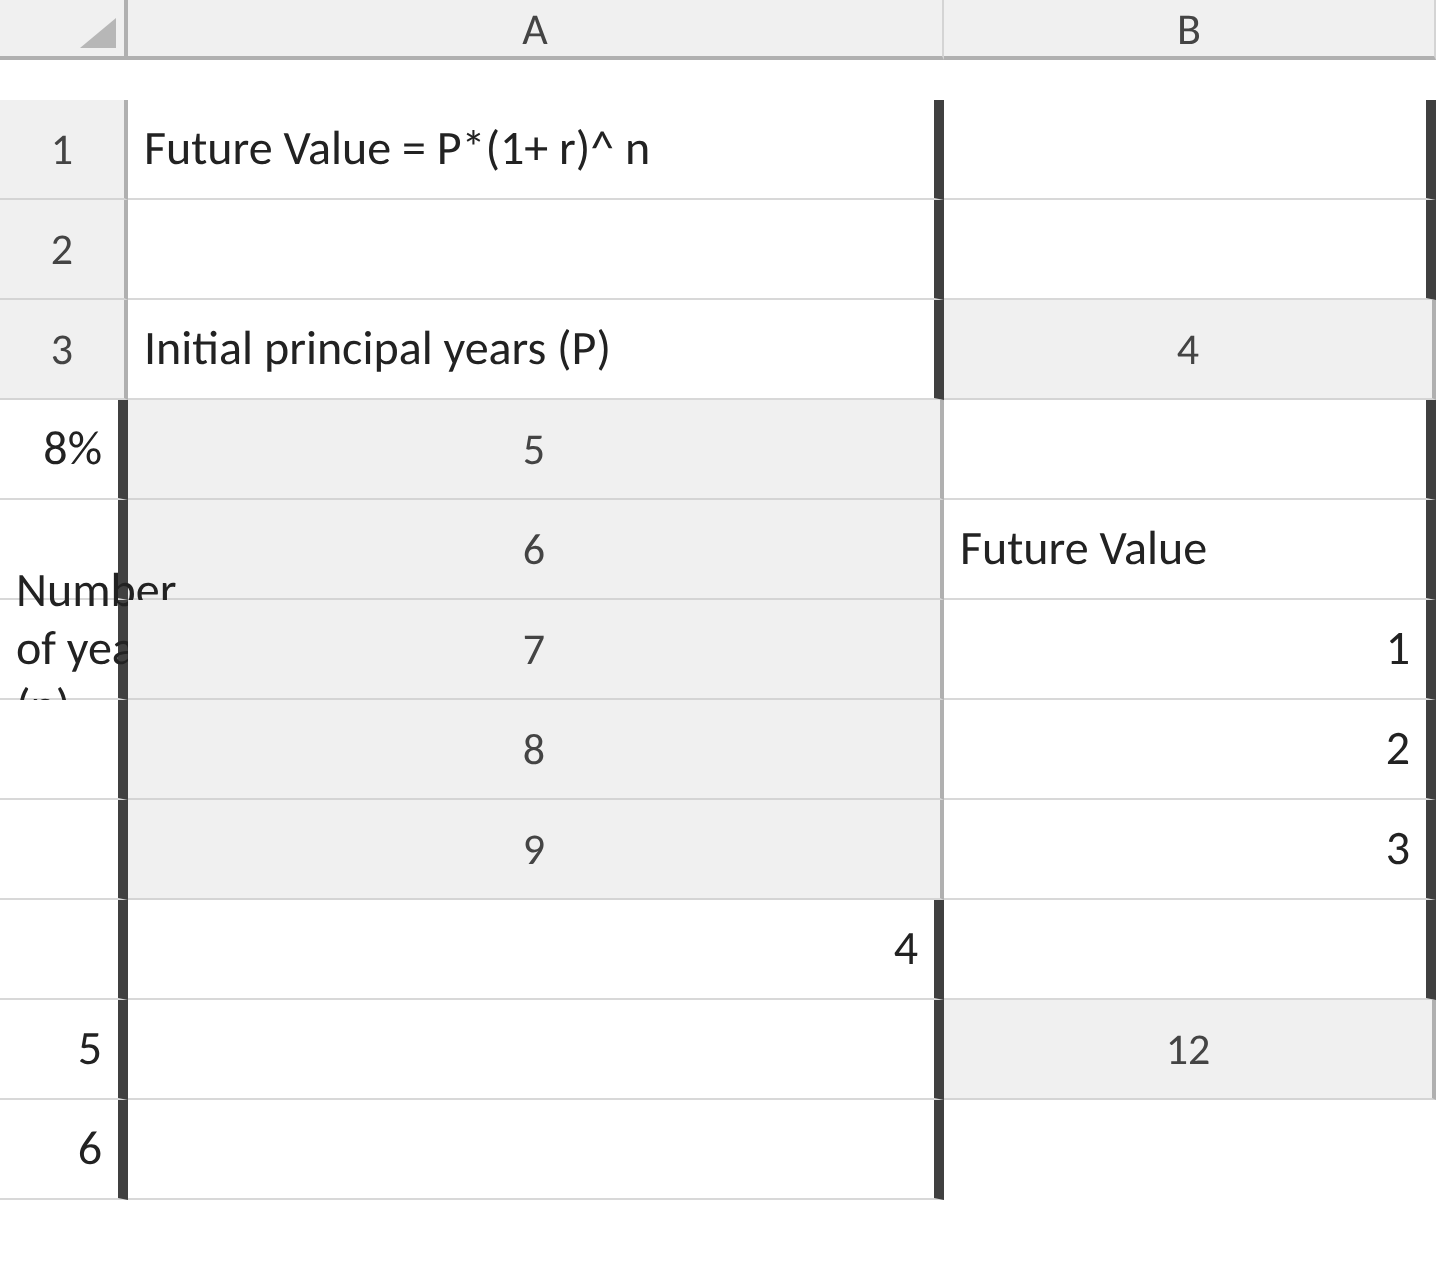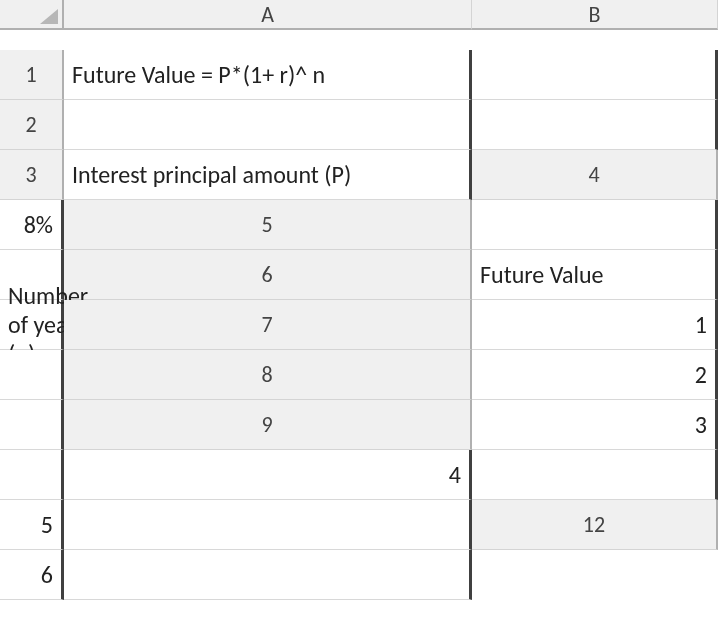--- a/index.html
+++ b/index.html
@@ -54,21 +54,21 @@
       border-right: 2px solid #b0b0b0;
       border-bottom: 1px solid #d4d4d4;
       text-align: center;
       color: #444;
       font-size: 22px;
       display: flex;
       align-items: center;
       justify-content: center;
     }
     .cell {
-      border-right: 3px solid #404040;
+      border-right: 5px solid #404040;
       border-bottom: 1px solid #d8d8d8;
       padding: 0 8px;
       display: flex;
       align-items: center;
       background: #fff;
     }
     .cell.right {
       justify-content: flex-end;
     }
     .cell.left {
@@ -88,21 +88,21 @@
 
   <div class="row-header">1</div>
   <div class="cell left">Future Value = P*(1+ r)^ n</div>
   <div class="cell"></div>
 
   <div class="row-header">2</div>
   <div class="cell"></div>
   <div class="cell"></div>
 
   <div class="row-header">3</div>
-  <div class="cell left">Interest principal amount (P)</div>
+  <div class="cell left">Initial principal years (P)</div>
 
   <div class="row-header">4</div>
   <div class="cell right">8%</div>
 
   <div class="row-header">5</div>
   <div class="cell"></div>
   <div class="cell"></div>
 
   <div class="row-header">6</div>
   <div class="cell left">Future Value</div>

